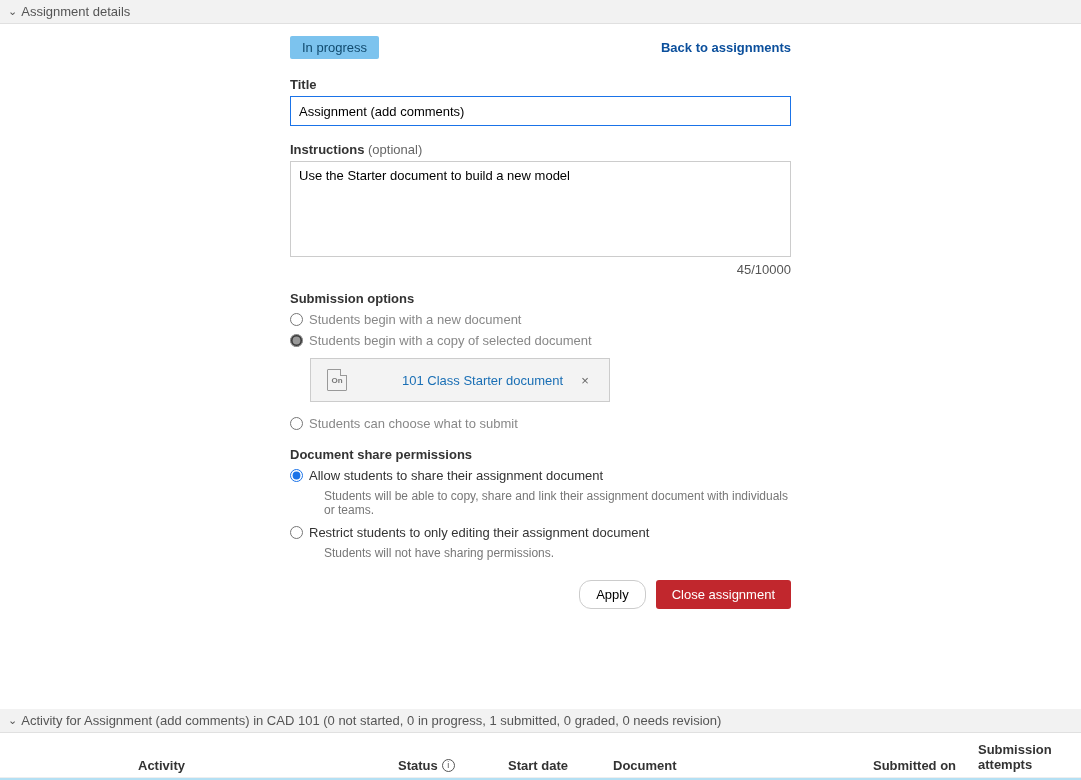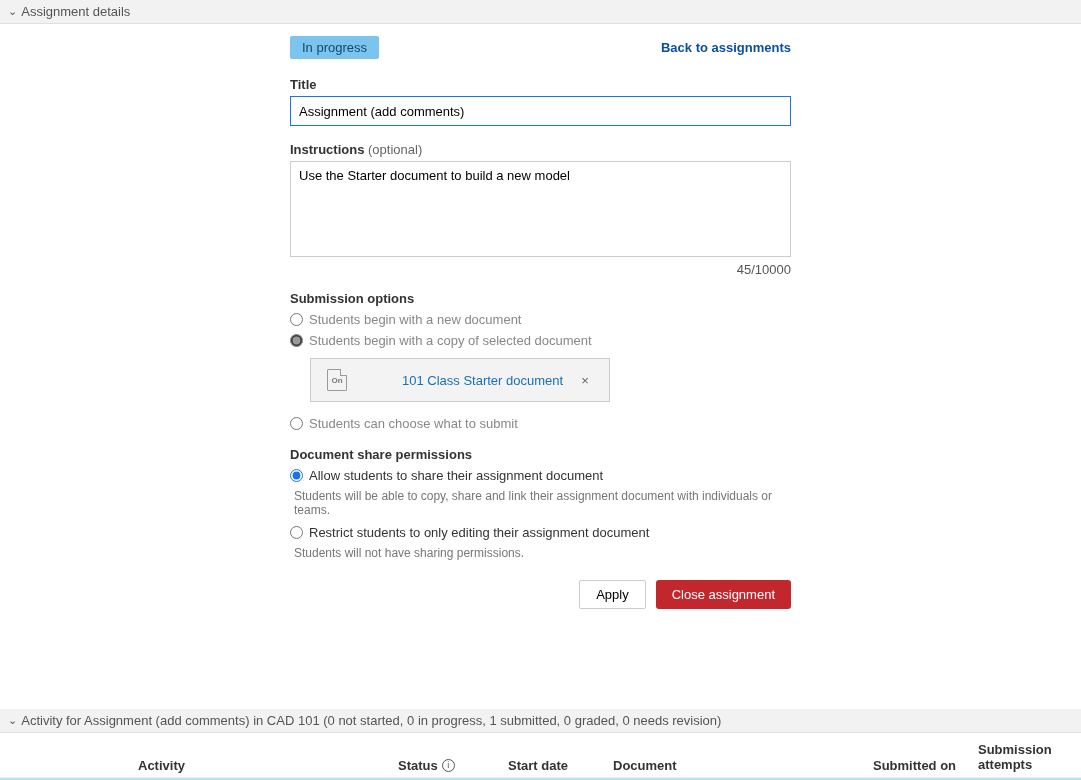--- a/index.html
+++ b/index.html
@@ -147,33 +147,33 @@
     margin-left: 41px;
   }
   .doc-remove {
     color: #666;
     cursor: pointer;
     padding: 0 4px;
   }
   .helper-text {
     color: #777;
     font-size: 12px;
-    margin: 2px 0 8px 4px;
+    margin: 2px 0 8px 34px;
   }
   .button-row {
     display: flex;
     justify-content: flex-end;
     gap: 10px;
     margin-top: 20px;
   }
   .btn-secondary {
     background: #fff;
     border: 1px solid #ccc;
     padding: 6px 16px;
-    border-radius: 2px;
+    border-radius: 12px;
     cursor: pointer;
     font-size: 13px;
   }
   .btn-danger {
     background: #c1272d;
     color: #fff;
     border: none;
     padding: 7px 16px;
     border-radius: 3px;
     cursor: pointer;

